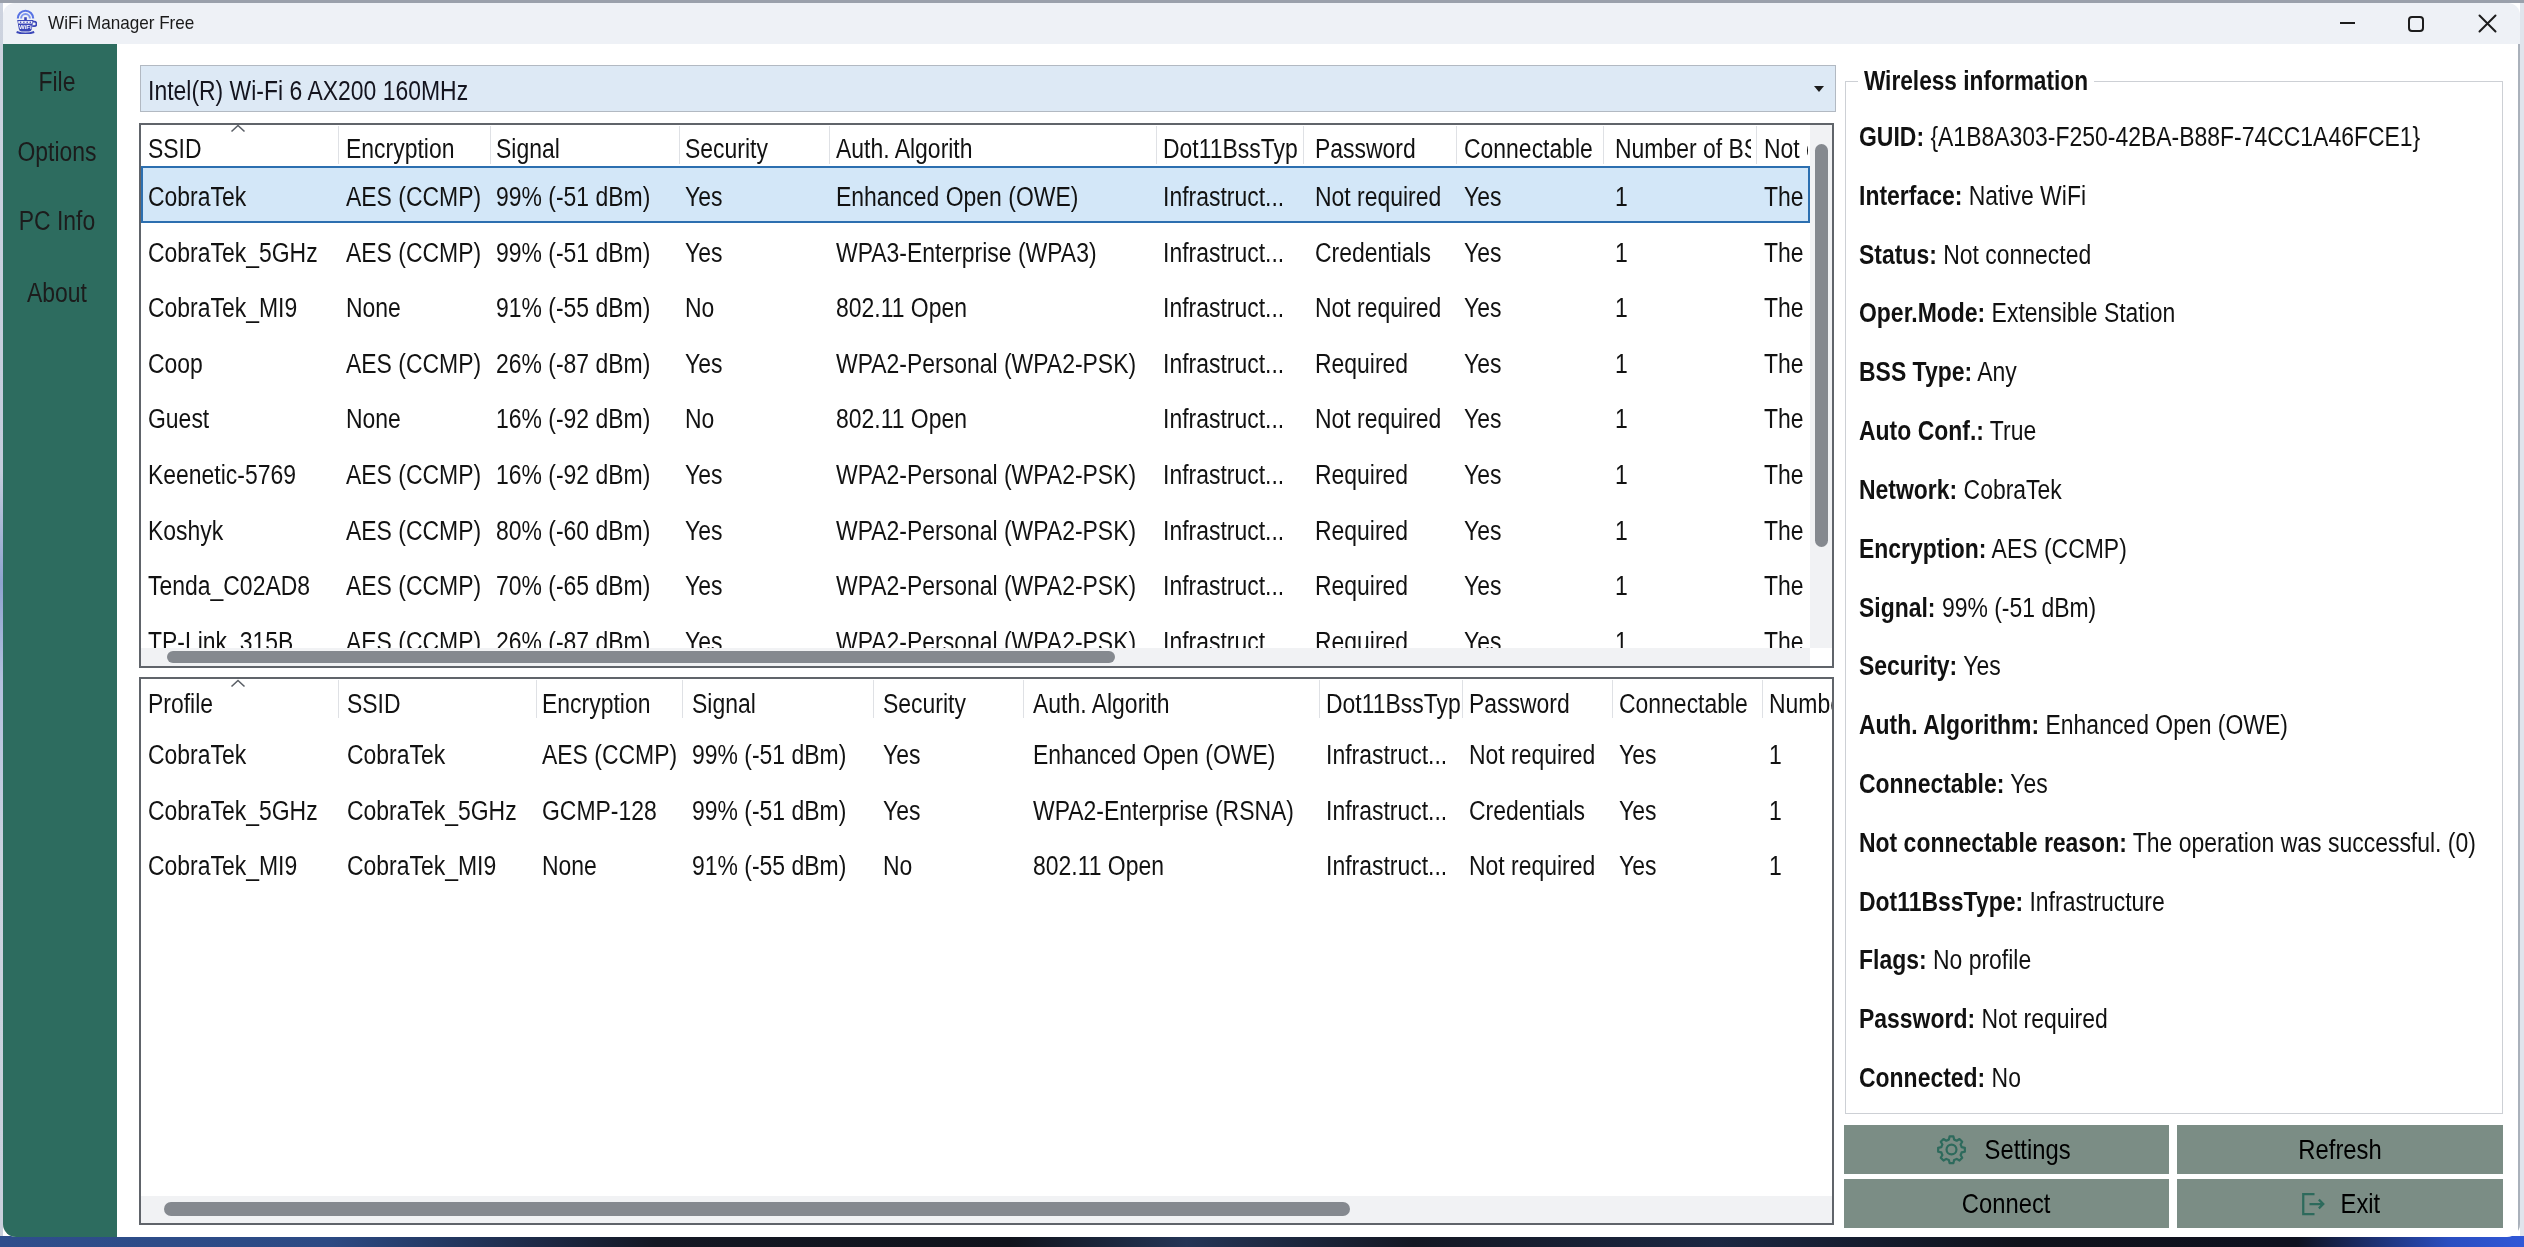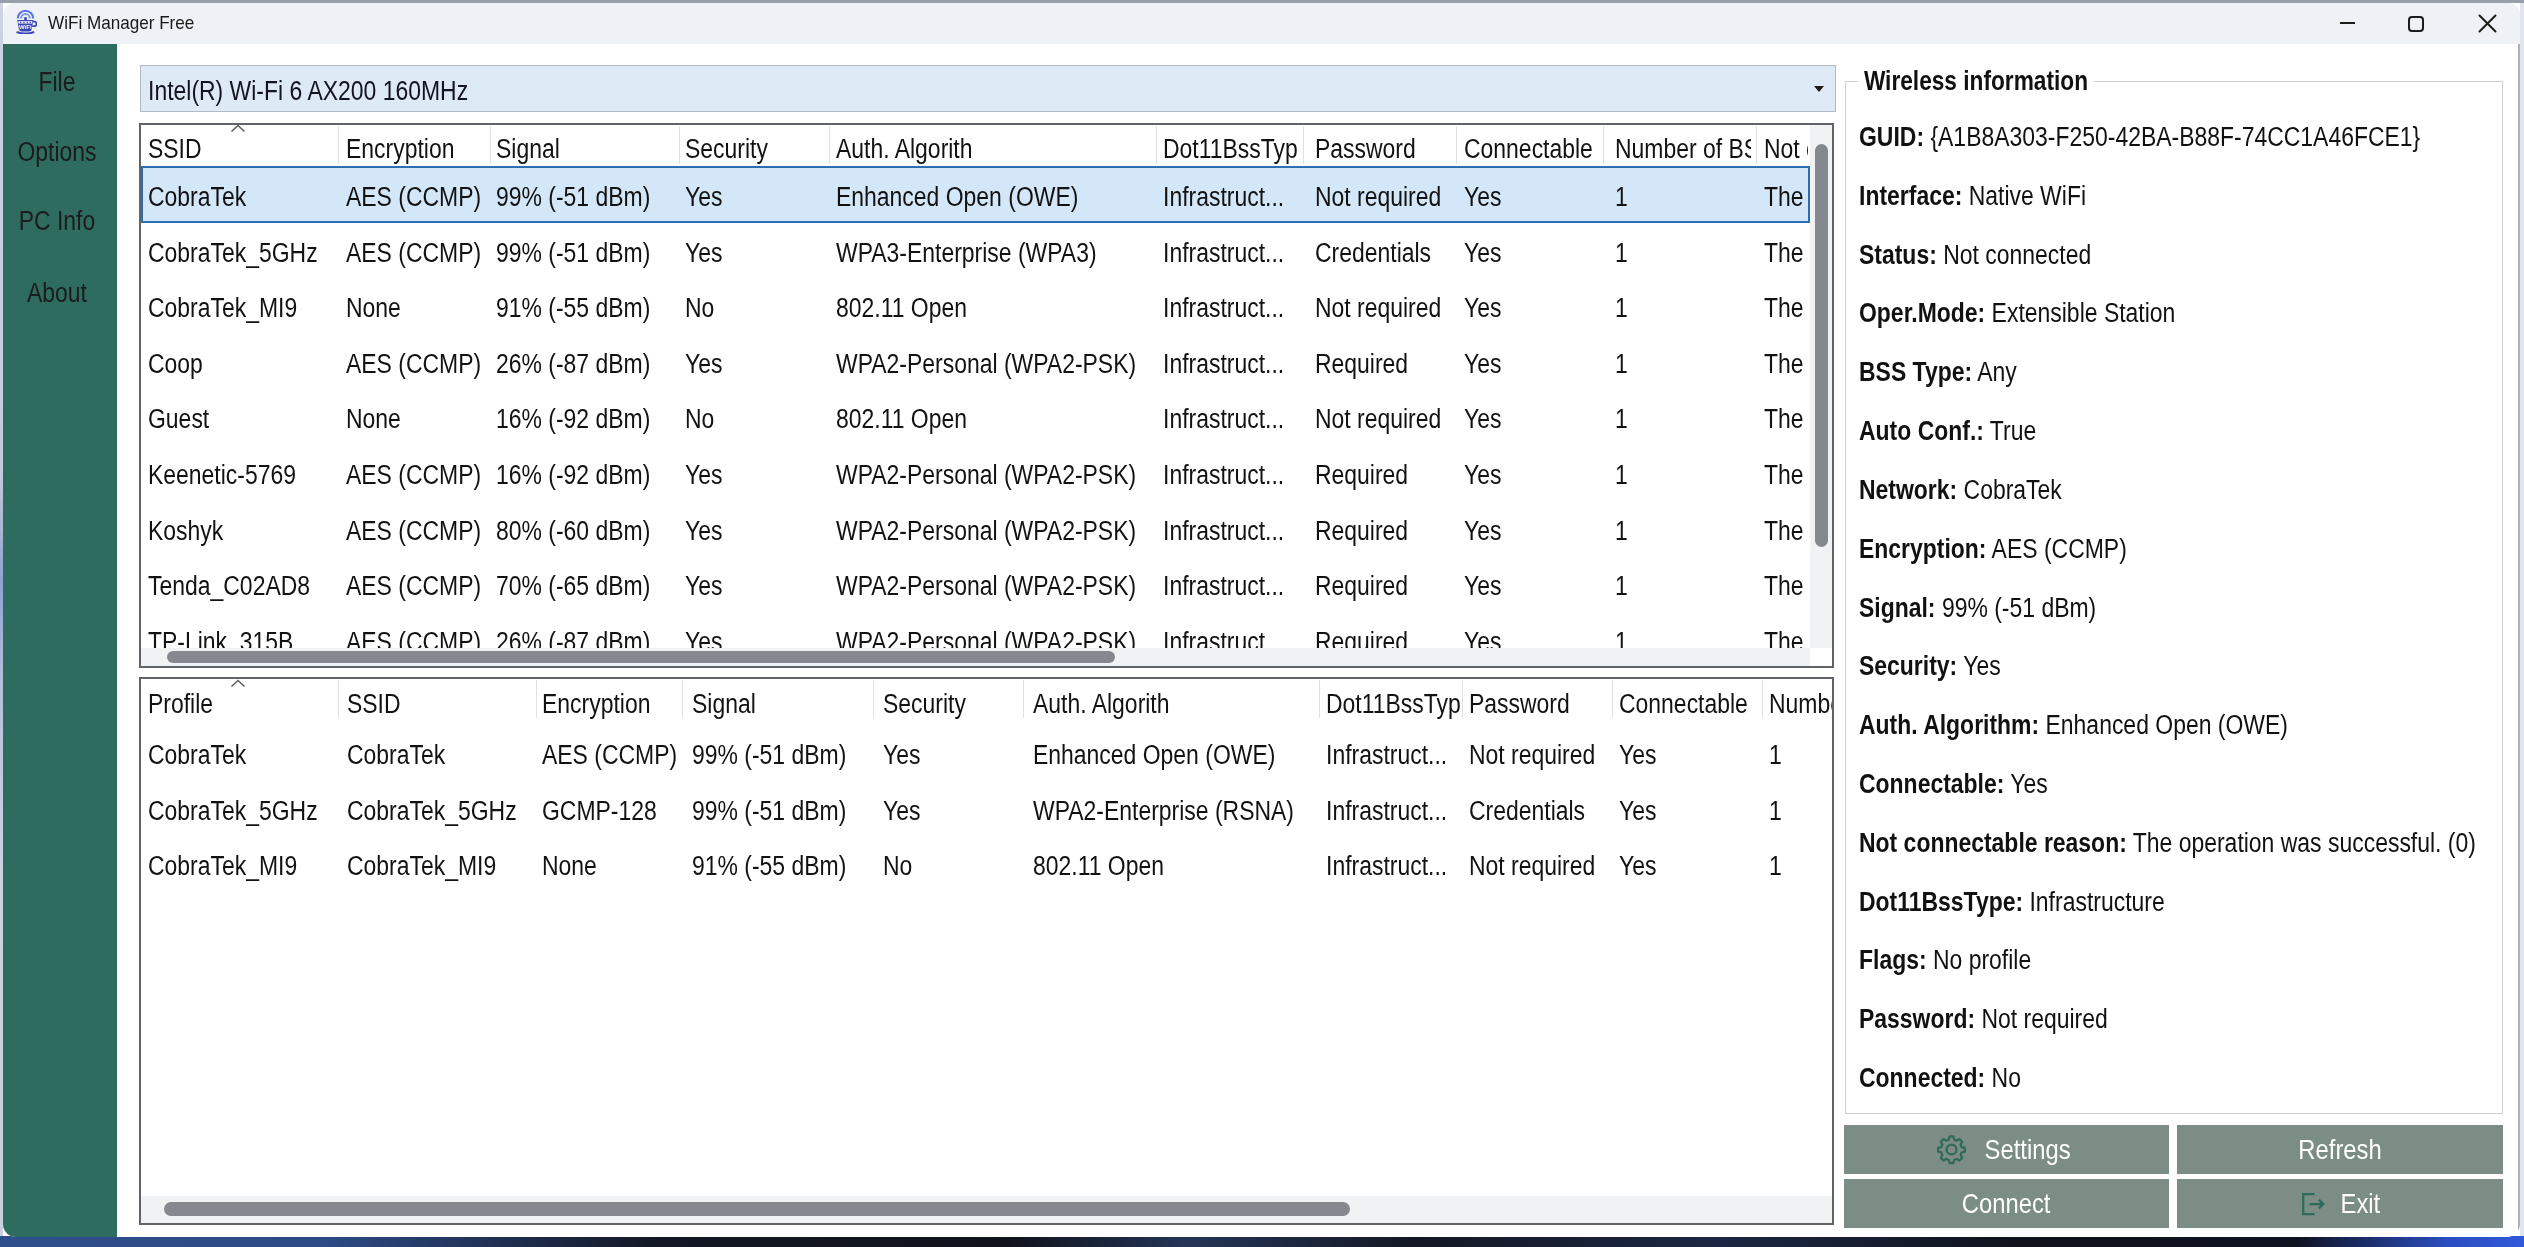--- a/index.html
+++ b/index.html
@@ -39,21 +39,21 @@
   .selrow { position:absolute; background:#d3e7f8; border:2px solid #2c6fb0; }
   .sbtrack { position:absolute; background:#f1f2f4; }
   .sbthumb { position:absolute; background:#85898f; border-radius:7px; }
   #infobox { left:1845px; top:81px; width:658px; height:1033px; border:1px solid #cdd0d5; }
   #infotitle { left:1858px; top:67px; background:#ffffff; padding:0 7px; font-size:27px;
                line-height:29px; font-weight:bold; color:#111; transform:scaleX(.84);
                transform-origin:0 50%; }
   .iline { position:absolute; left:1859px; font-size:27px; line-height:32px; color:#111;
            white-space:nowrap; transform:scaleX(.85); transform-origin:0 50%; }
   .iline b { font-weight:bold; }
-  .btn { position:absolute; background:#7b8d85; color:#ffffff;
+  .btn { position:absolute; background:#7b8d85; color:#000000;
          display:flex; align-items:center; justify-content:center;text-align:right; }
   .btn span { font-size:28px; display:inline-block; transform:scaleX(.85); }
   .menu,.capbtn,#title-text,#combo,#combo-text,#combo-arrow,.tbl,.hsep,.htxt,.ctxt,.clip,
   .selrow,.sbtrack,.sbthumb,#infobox,#infotitle,.iline,.btn,svg.abs { z-index:3; }
 </style>
 </head>
 <body>
   <div class="abs" id="top-out"></div>
   <div class="abs" id="left-out"></div>
   <div class="abs" id="right-out"></div>

